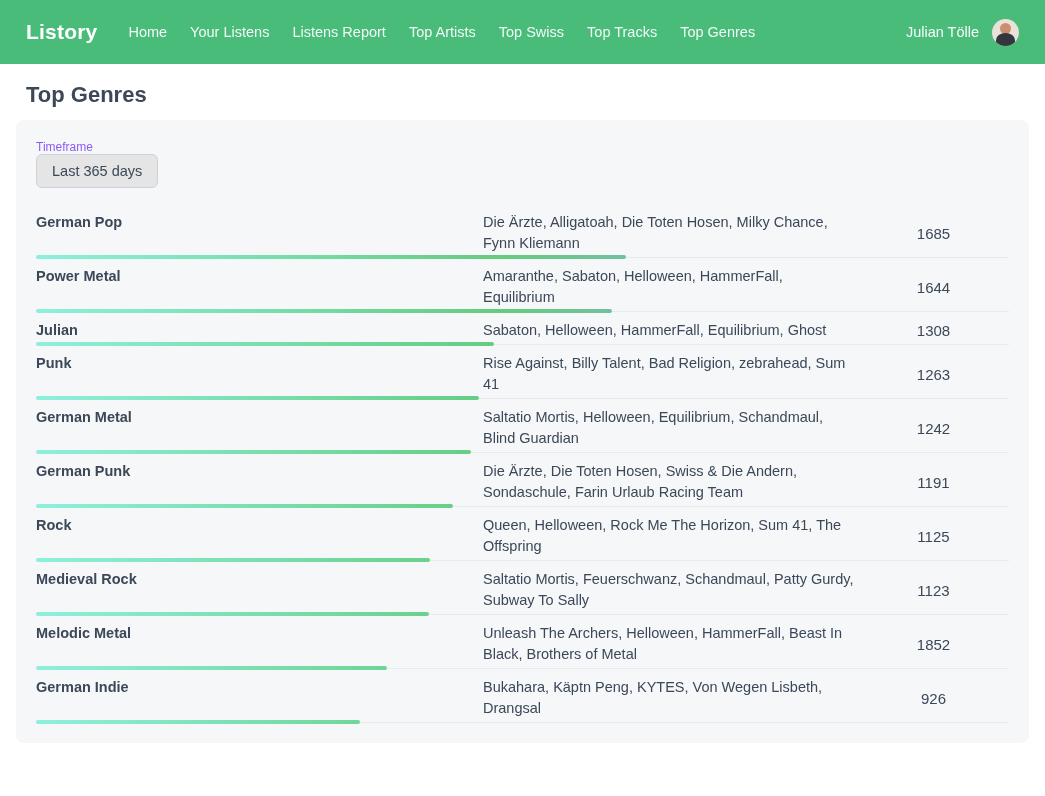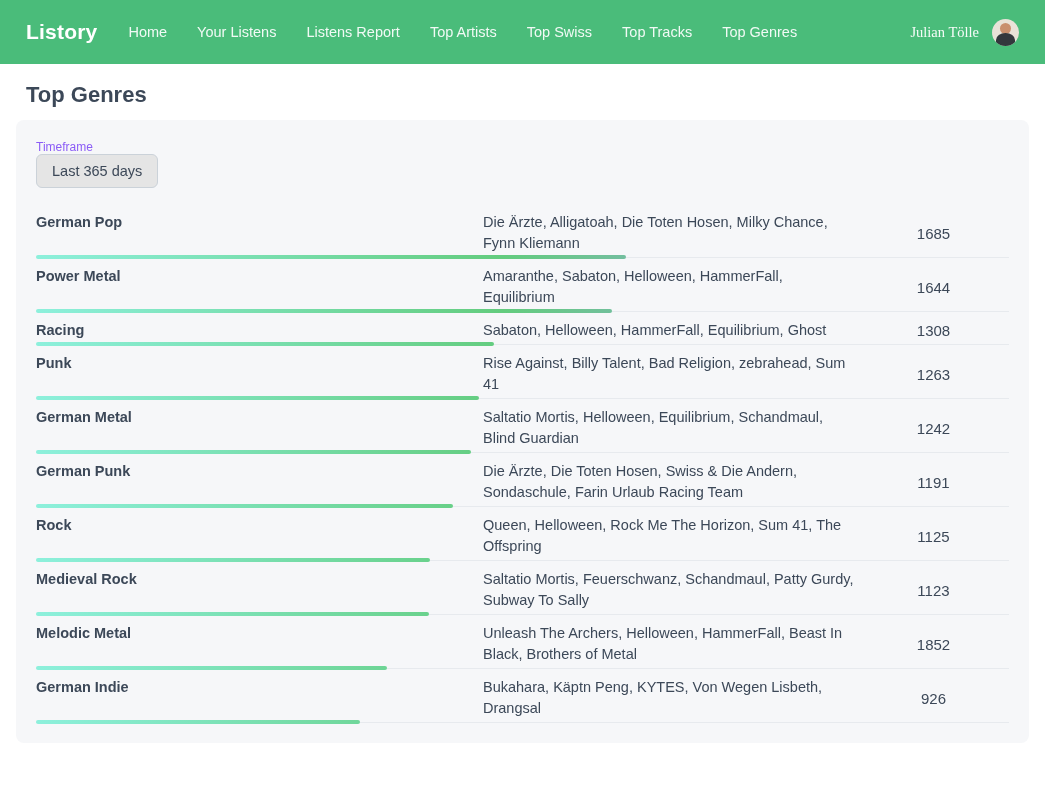--- a/index.html
+++ b/index.html
@@ -4,24 +4,24 @@
 <style>
   * { margin:0; padding:0; box-sizing:border-box; }
   html,body { width:1045px; height:796px; overflow:hidden; background:#ffffff;
     font-family:"Liberation Sans", sans-serif; }
 
   
   .navbar { height:64px; background:#4ABC7A; display:flex; align-items:center;
     padding:0 26px; }
   .brand { color:#ffffff; font-size:21px; font-weight:700; letter-spacing:.2px;
     margin-right:31px; cursor:pointer; }
-  .nav-links { display:flex; align-items:center; gap:30px; flex:1; }
+  .nav-links { display:flex; align-items:center; gap:23px; flex:1; }
   .nav-link { color:rgba(255,255,255,.92); font-size:14.5px; cursor:pointer;
     white-space:nowrap; }
-  .nav-user { display:flex; align-items:center; gap:13px;font-family:Liberation Serif, serif; }
+  .nav-user { display:flex; align-items:center; gap:13px; }
   .user-name { color:rgba(255,255,255,.95); font-size:14.5px; }
   .avatar { width:27px; height:27px; border-radius:50%;
     background:#e9e2d8; position:relative; overflow:hidden; cursor:pointer; }
   .avatar::before { content:""; position:absolute; left:8px; top:4px; width:11px;
     height:11px; border-radius:50%; background:#c98f6e; }
   .avatar::after { content:""; position:absolute; left:4px; top:14px; width:19px;
     height:14px; border-radius:50% 50% 0 0; background:#33373d; }
 
   
   .page-title { font-size:22px; font-weight:700; color:#3C4858;
@@ -83,21 +83,21 @@
   </div>
 
   <div class="genre-row">
     <div class="cell-genre">Power Metal</div>
     <div class="cell-artists">Amaranthe, Sabaton, Helloween, HammerFall, Equilibrium</div>
     <div class="cell-count">1644</div>
     <div class="bar" style="width: 59.2006%; background-size: 168.917% 100%;"></div>
   </div>
 
   <div class="genre-row">
-    <div class="cell-genre">Racing</div>
+    <div class="cell-genre">Julian</div>
     <div class="cell-artists">Sabaton, Helloween, HammerFall, Equilibrium, Ghost</div>
     <div class="cell-count">1308</div>
     <div class="bar" style="width: 47.1012%; background-size: 212.309% 100%;"></div>
   </div>
 
   <div class="genre-row">
     <div class="cell-genre">Punk</div>
     <div class="cell-artists">Rise Against, Billy Talent, Bad Religion, zebrahead, Sum 41</div>
     <div class="cell-count">1263</div>
     <div class="bar" style="width: 45.4807%; background-size: 219.873% 100%;"></div>

